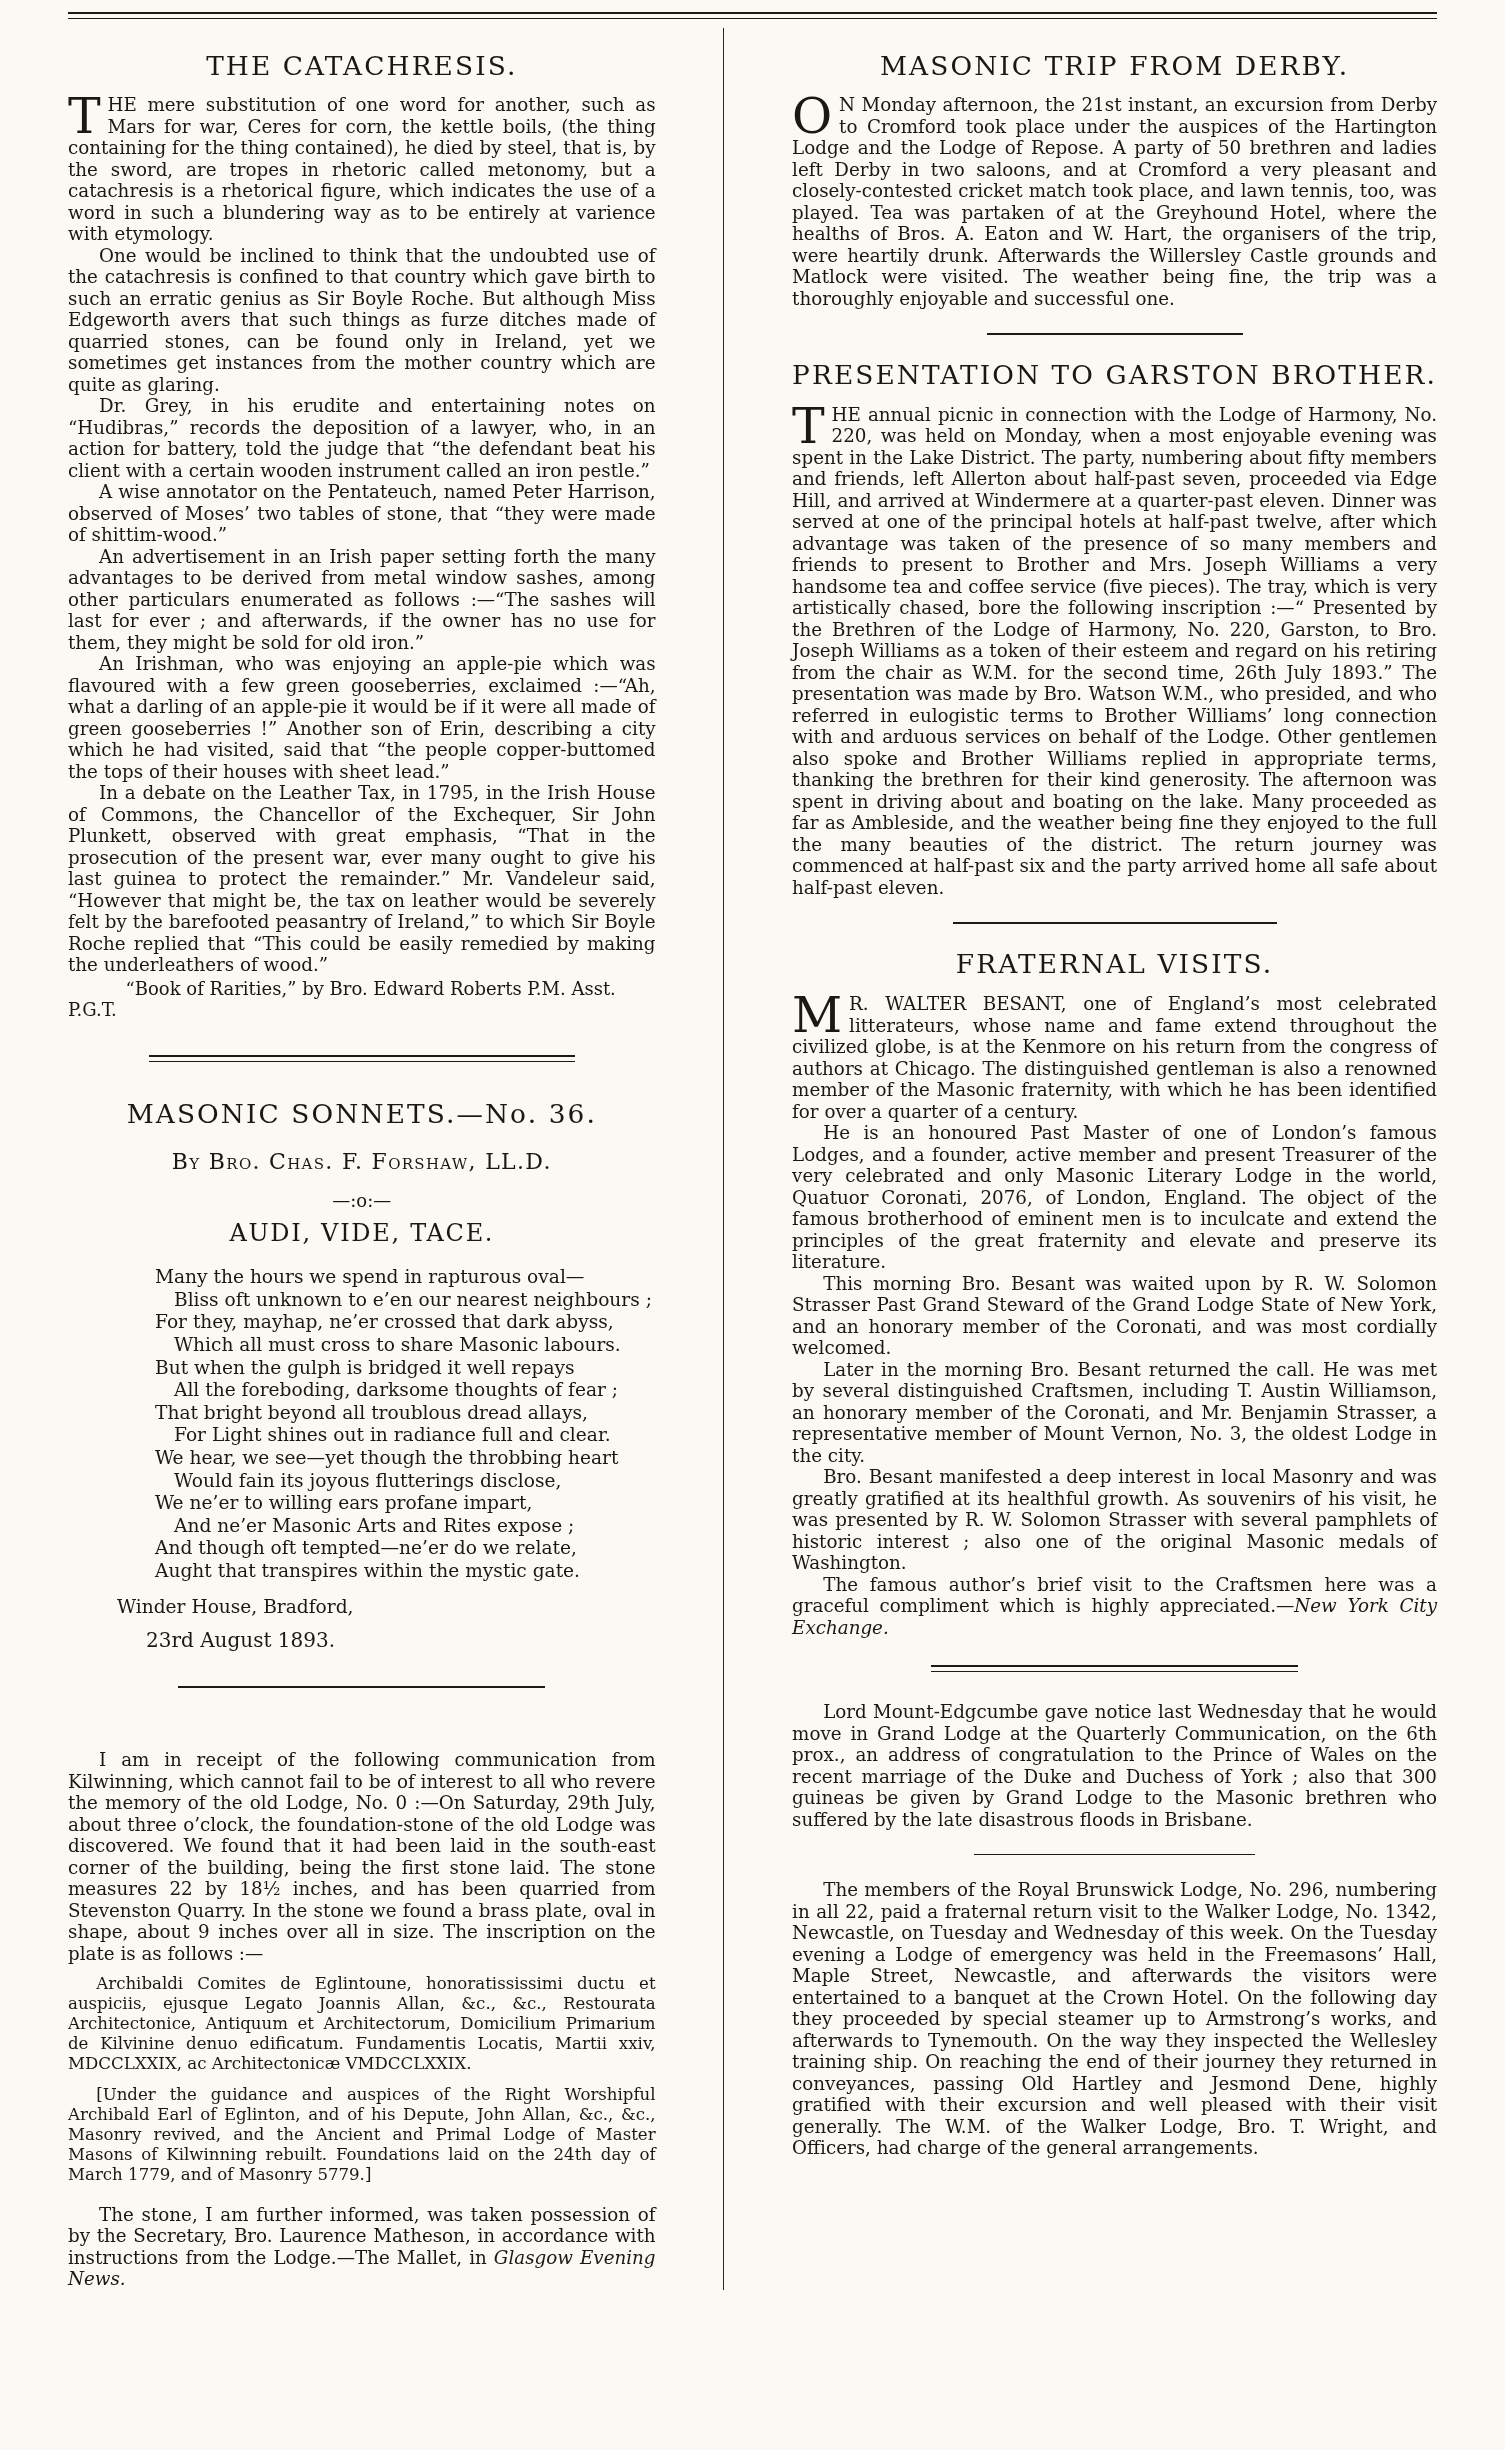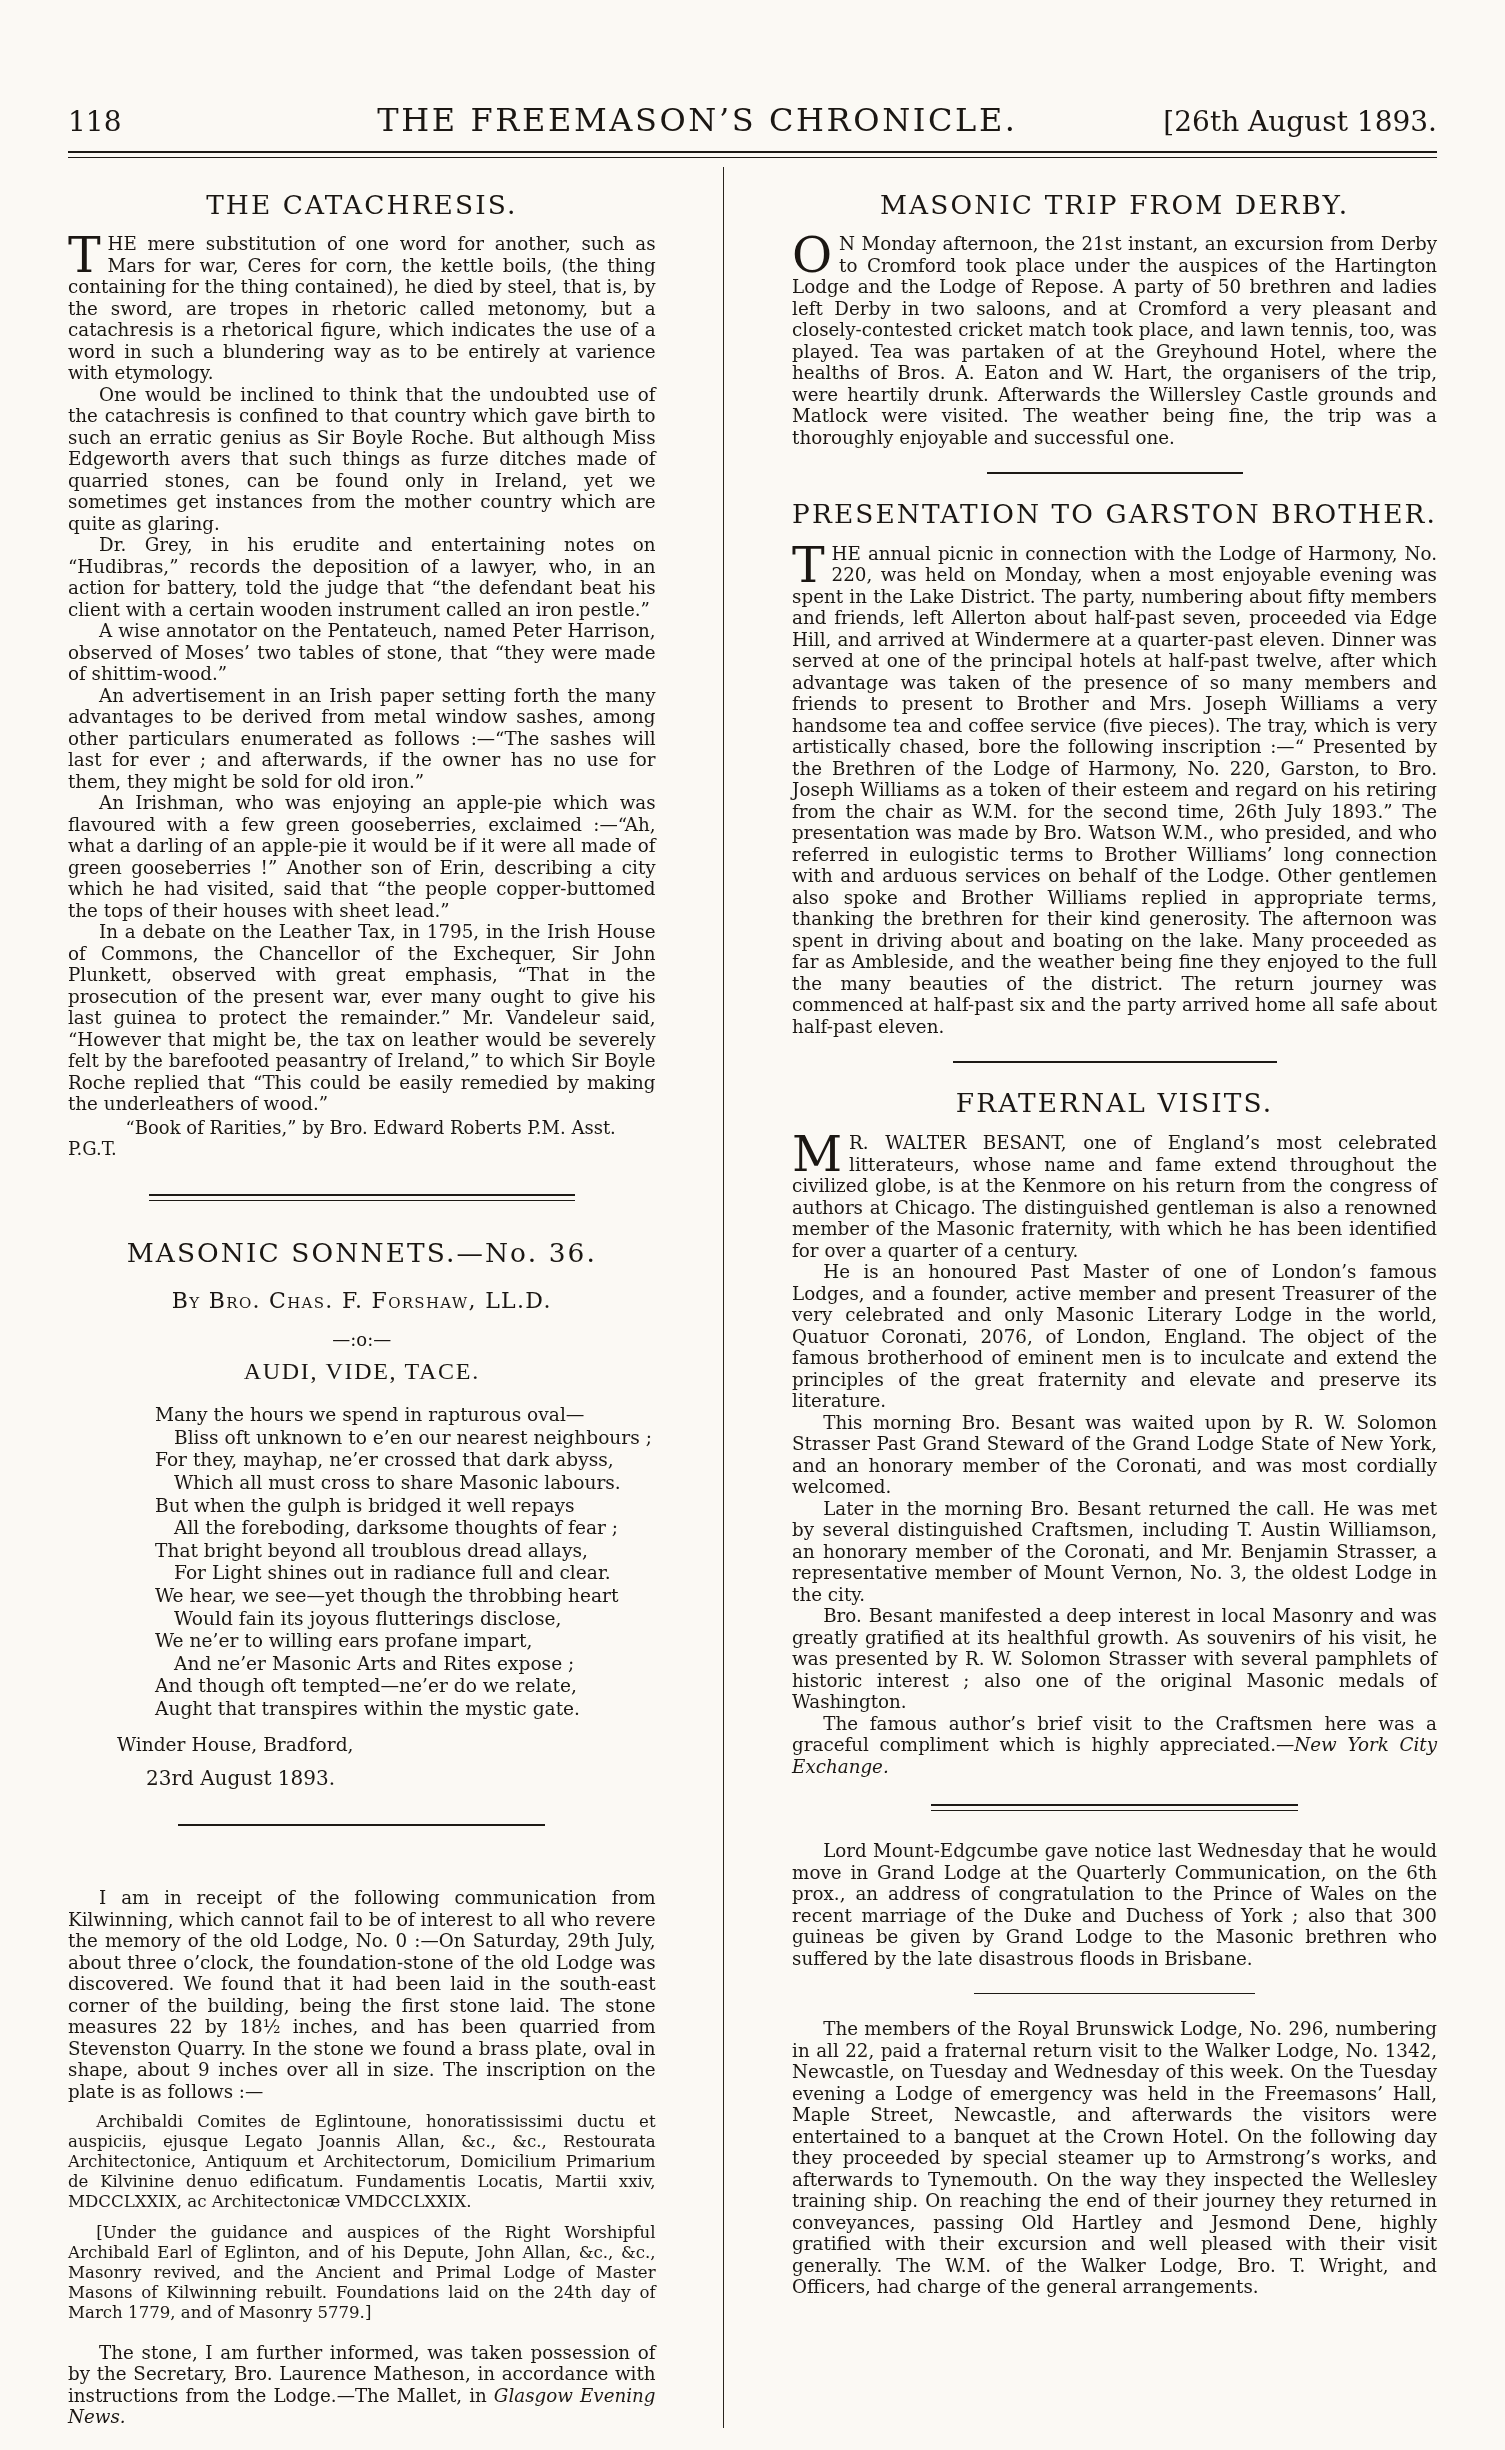--- a/index.html
+++ b/index.html
@@ -36,38 +36,33 @@
   .rule-double{height:4.3px;border-top:2.6px solid #1d1a15;border-bottom:1.7px solid #1d1a15;width:426px;margin:34px auto 36px;}
   .rule-double.narrow{width:367px;margin:27px auto 29px;}
   .rule-single{border-top:2.6px solid #1d1a15;width:281px;margin:24px auto;}
   .rule-single.w300{width:256px;}
   .rule-single.w380{width:324px;}
   .rule-single.w430{width:367px;margin:34px auto 32px;}
   .rule-single.thin{border-top-width:1.7px;}
   
   .sonnet-byline{text-align:center;font-variant:small-caps;font-size:22px;letter-spacing:1.3px;margin:20.5px 0 0;}
   .ornament{text-align:center;font-size:18px;margin:15.4px 0 8.5px;}
-  .sonnet-sub{text-align:center;font-size:24px;font-weight:normal;letter-spacing:1.7px;margin:6.8px 0 19px;font-family:Liberation Serif, serif;}
+  .sonnet-sub{text-align:center;font-size:24px;font-weight:normal;letter-spacing:1.7px;margin:6.8px 0 19px;}
   .poem{margin-left:87px;font-size:18.6px;line-height:22.6px;}
   .poem-line{white-space:nowrap;}
   .poem-line.indent{padding-left:19px;}
   .sig-address{margin:13.6px 0 0 49px;font-size:18.6px;}
   .sig-date{margin:11px 0 0 78px;font-size:20px;}
   .letter-gap{height:29px;}
 </style>
 </head>
 <body>
 
 <div class="page">
 
-  <header class="header">
-    <div class="page-num">118</div>
-    <div class="masthead">THE FREEMASON’S CHRONICLE.</div>
-    <div class="issue-date">[26th August 1893.</div>
-  </header>
   <div class="header-rule"></div>
 
   <div class="columns">
 
     <div class="col col-left">
 
       <article>
         <h2 class="article-heading">THE CATACHRESIS.</h2>
         <p class="body-p dropcap-p"><span class="dropcap">T</span><span>HE mere substitution of one word for another, such as Mars for war, Ceres for corn, the kettle boils, (the thing containing for the thing contained), he died by steel, that is, by the sword, are tropes in rhetoric called metonomy, but a catachresis is a rhetorical figure, which indicates the use of a word in such a blundering way as to be entirely at varience with etymology.</span></p>
         <p class="body-p">One would be inclined to think that the undoubted use of the catachresis is confined to that country which gave birth to such an erratic genius as Sir Boyle Roche.  But although Miss Edgeworth avers that such things as furze ditches made of quarried stones, can be found only in Ireland, yet we sometimes get instances from the mother country which are quite as glaring.</p>

